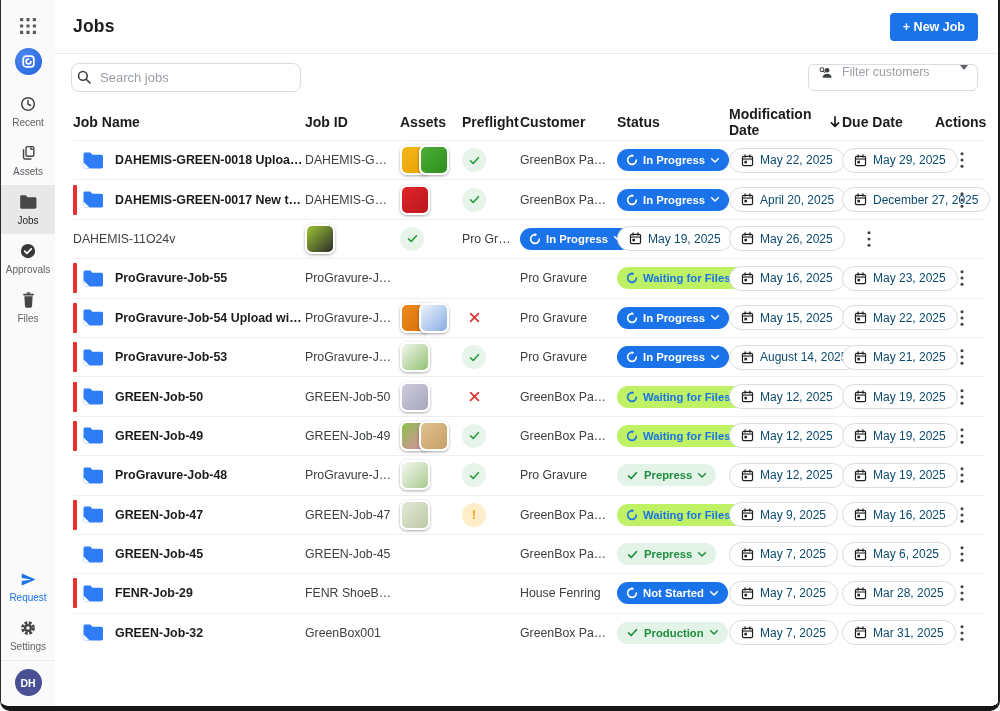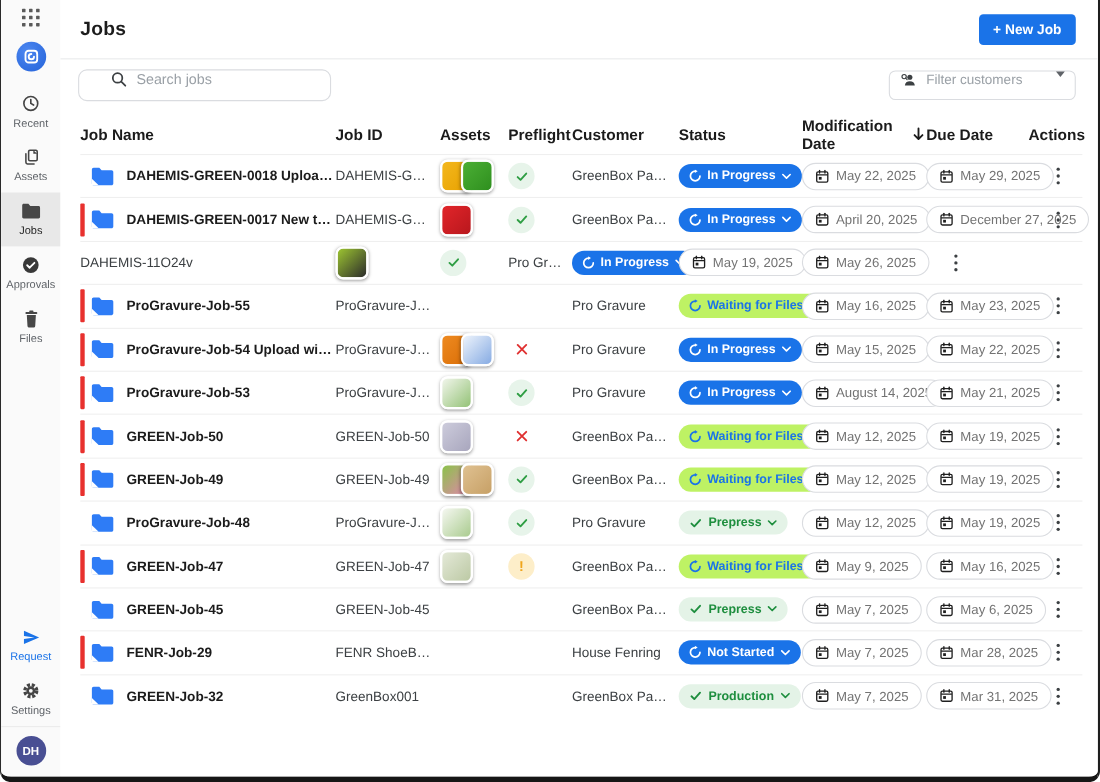--- a/index.html
+++ b/index.html
@@ -3,43 +3,43 @@
 <meta charset="utf-8">
 <style>
   * { box-sizing: border-box; margin: 0; padding: 0; }
   html,body { width:1000px; height:711px; }
   body { font-family:"Liberation Sans","DejaVu Sans",sans-serif; background:#fff; }
   .app { position:relative; width:1000px; height:711px; background:#fff; overflow:hidden;
          border-left:1px solid #2a2a2a; border-right:2px solid #1d1d1d; border-bottom:5px solid #161616;
          border-radius:0 0 10px 10px; }
   
   .sidebar { position:absolute; left:0; top:0; bottom:0; width:54px; background:#fafafa;
-             display:flex; flex-direction:column; align-items:center; }
+             display:flex; flex-direction:column; align-items:center; padding-top:10px; }
   .sb-apps { width:24px; height:24px; margin:4px 0 10px; cursor:pointer; display:flex; align-items:center; justify-content:center; }
   .sb-logo { width:27px; height:27px; border-radius:50%; background:radial-gradient(circle at 35% 30%, #4b86f0, #2563d9);
              display:flex; align-items:center; justify-content:center; margin-bottom:12px; cursor:pointer; }
   .sb-item { width:54px; padding:7px 0 8px; display:flex; flex-direction:column; align-items:center; gap:3px; cursor:pointer; }
   .sb-item.active { background:#e8e8e8; }
   .sb-label { font-size:10px; color:#5f6368; }
   .sb-item.active .sb-label { color:#1f1f1f; }
   .sb-item.accent .sb-label { color:#1a73e8; }
   .sb-ic { height:20px; display:flex; align-items:center; justify-content:center; }
   .sb-bottom { margin-top:auto; width:54px; display:flex; flex-direction:column; align-items:center; }
   .sb-foot { width:54px; border-top:1px solid #ececec; padding:8px 0 10px; display:flex; justify-content:center; }
   .sb-avatar { width:27px; height:27px; border-radius:50%; color:#fff; font-size:10.5px; font-weight:700;
                display:flex; align-items:center; justify-content:center; cursor:pointer; }
   
   .main { position:absolute; left:54px; top:0; right:0; bottom:0; background:#fff; }
   .main-header { height:54px; display:flex; align-items:center; padding:0 20px 0 18px; border-bottom:1px solid #e9eaec; }
   .page-title { font-size:17.5px; font-weight:700; color:#1c1c1c; letter-spacing:.2px; }
   .new-job-btn { margin-left:auto; background:#1a73e8; color:#fff; border:none; border-radius:4px;
                  font-family:inherit; font-size:12.5px; font-weight:700; padding:7px 13px; cursor:pointer; }
   .toolbar { height:46px; display:flex; align-items:center; padding:0 20px 0 16px; }
-  .searchbox { width:230px; height:29px; border:1px solid #dadce0; border-radius:8px; display:flex; align-items:flex-start;
-               gap:8px; padding:0 28px; background:#fff; }
+  .searchbox { width:230px; height:29px; border:1px solid #dadce0; border-radius:8px; display:flex; align-items:center;
+               gap:8px; padding:0 4px; background:#fff; }
   .searchbox input { border:none; outline:none; flex:1; font-family:inherit; font-size:13px; color:#202124; background:transparent; }
   .searchbox input::placeholder { color:#9aa0a6; }
   .filterbox { margin-left:auto; width:170px; height:27px; border:1px solid #dadce0; border-radius:6px;
                display:flex; align-items:flex-start; gap:8px; padding:0 9px; cursor:pointer; background:#fff; }
   .filter-text { flex:1; font-size:12.3px; color:#9aa0a6; }
   .caret { width:0; height:0; border-left:4.5px solid transparent; border-right:4.5px solid transparent; border-top:5px solid #5f6368; }
   
   .table { padding:0 14px 0 18px; }
   .thead, .trow { display:grid; grid-template-columns:232px 95px 62px 58px 97px 112px 113px 93px 50px; align-items:center; }
   .thead { height:36px; margin-top:4px; }
@@ -57,21 +57,21 @@
   .pf { display:flex; align-items:center; justify-content:center; width:24px; height:24px; }
   .pf-pass { background:#e7f4ea; border-radius:50%; color:#2f9e44; }
   .pf-fail { color:#e03131; }
   .pf-warn { background:#fdeec9; border-radius:50%; color:#f0a51b; font-weight:800; font-size:13px; }
   .pill { display:inline-flex; align-items:center; gap:5px; height:22px; padding:0 9px; border-radius:12px;
           font-size:11.3px; font-weight:700; white-space:nowrap; cursor:pointer; }
   .filled-blue { background:#1a73e8; color:#fff; }
   .soft-blue { background:#bef264; color:#1a73e8; }
   .soft-green { background:#e4f3e7; color:#1e8e3e; }
   .datepill { display:inline-flex; align-items:center; gap:6px; height:25px; padding:0 11px; border:1px solid #dadce0;
-              border-radius:13px; font-size:12px; font-weight:500; color:#737373; background:#fff; white-space:nowrap; }
+              border-radius:13px; font-size:12px; font-weight:500; color:#0c4a6e; background:#fff; white-space:nowrap; }
   .kebab { width:26px; height:26px; border:none; background:transparent; display:flex; align-items:center;
            justify-content:center; cursor:pointer; margin-left:14px; }
   svg { display:block; }
 </style>
 </head>
 <body>
 
 <div class="app">
 
   <aside class="sidebar">

